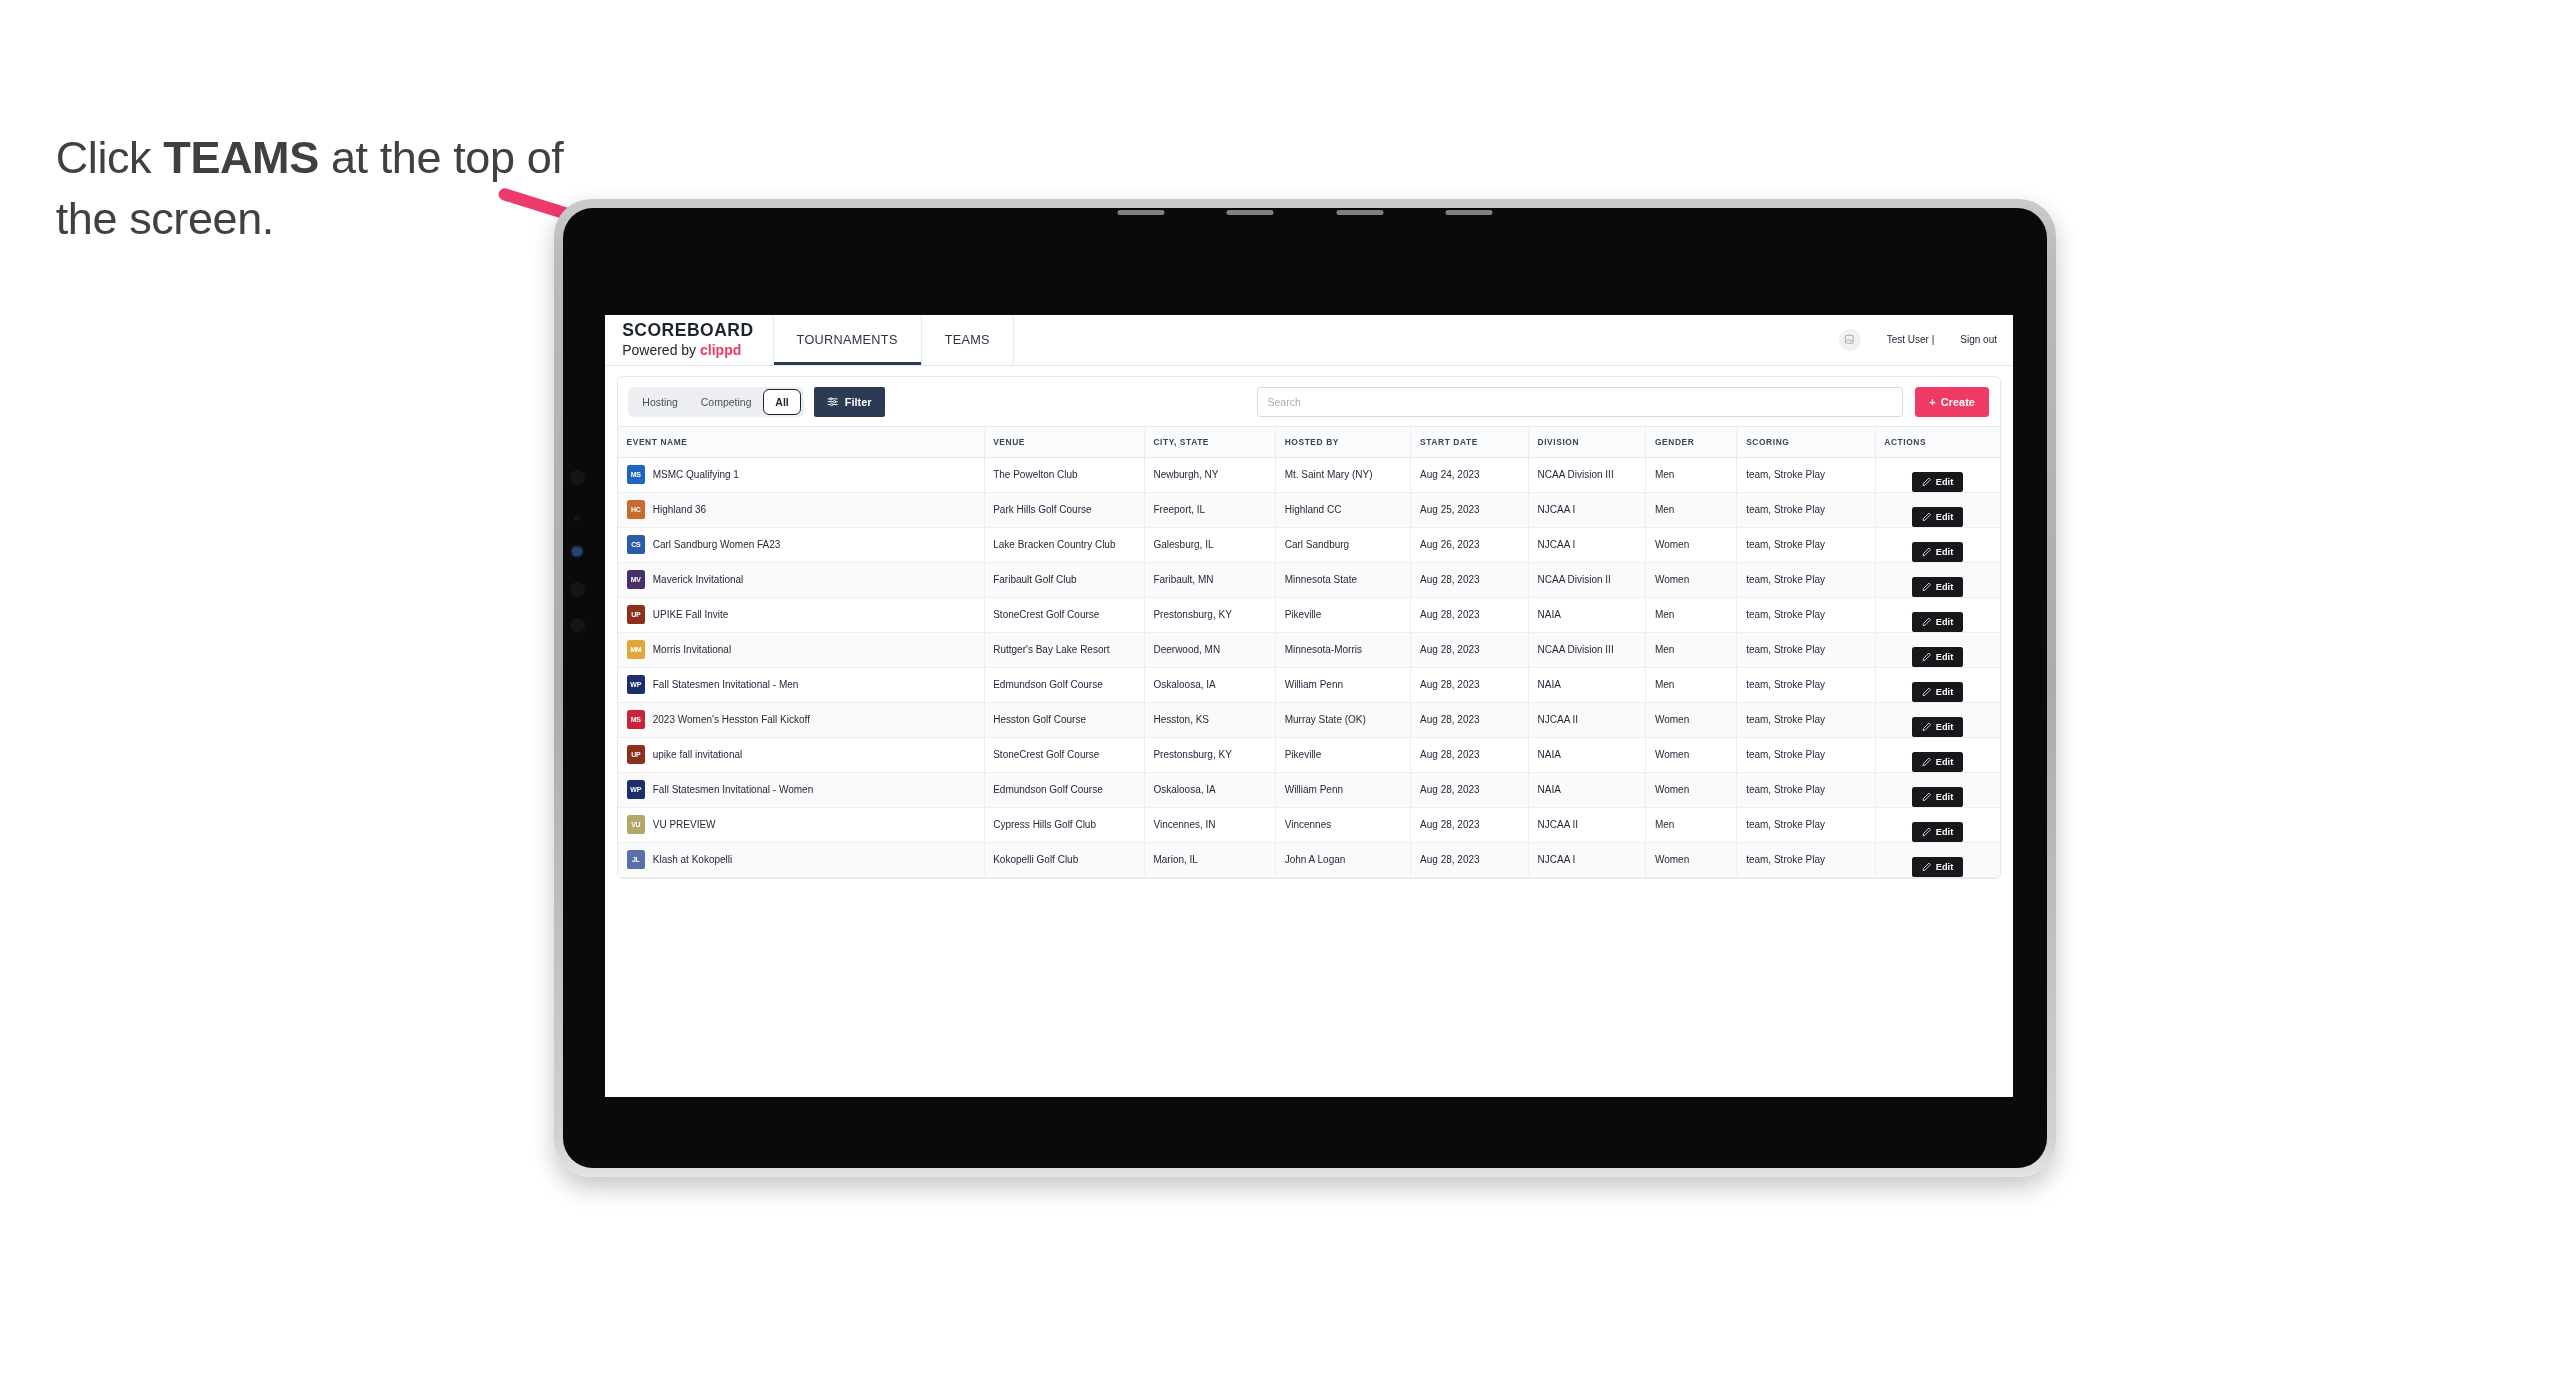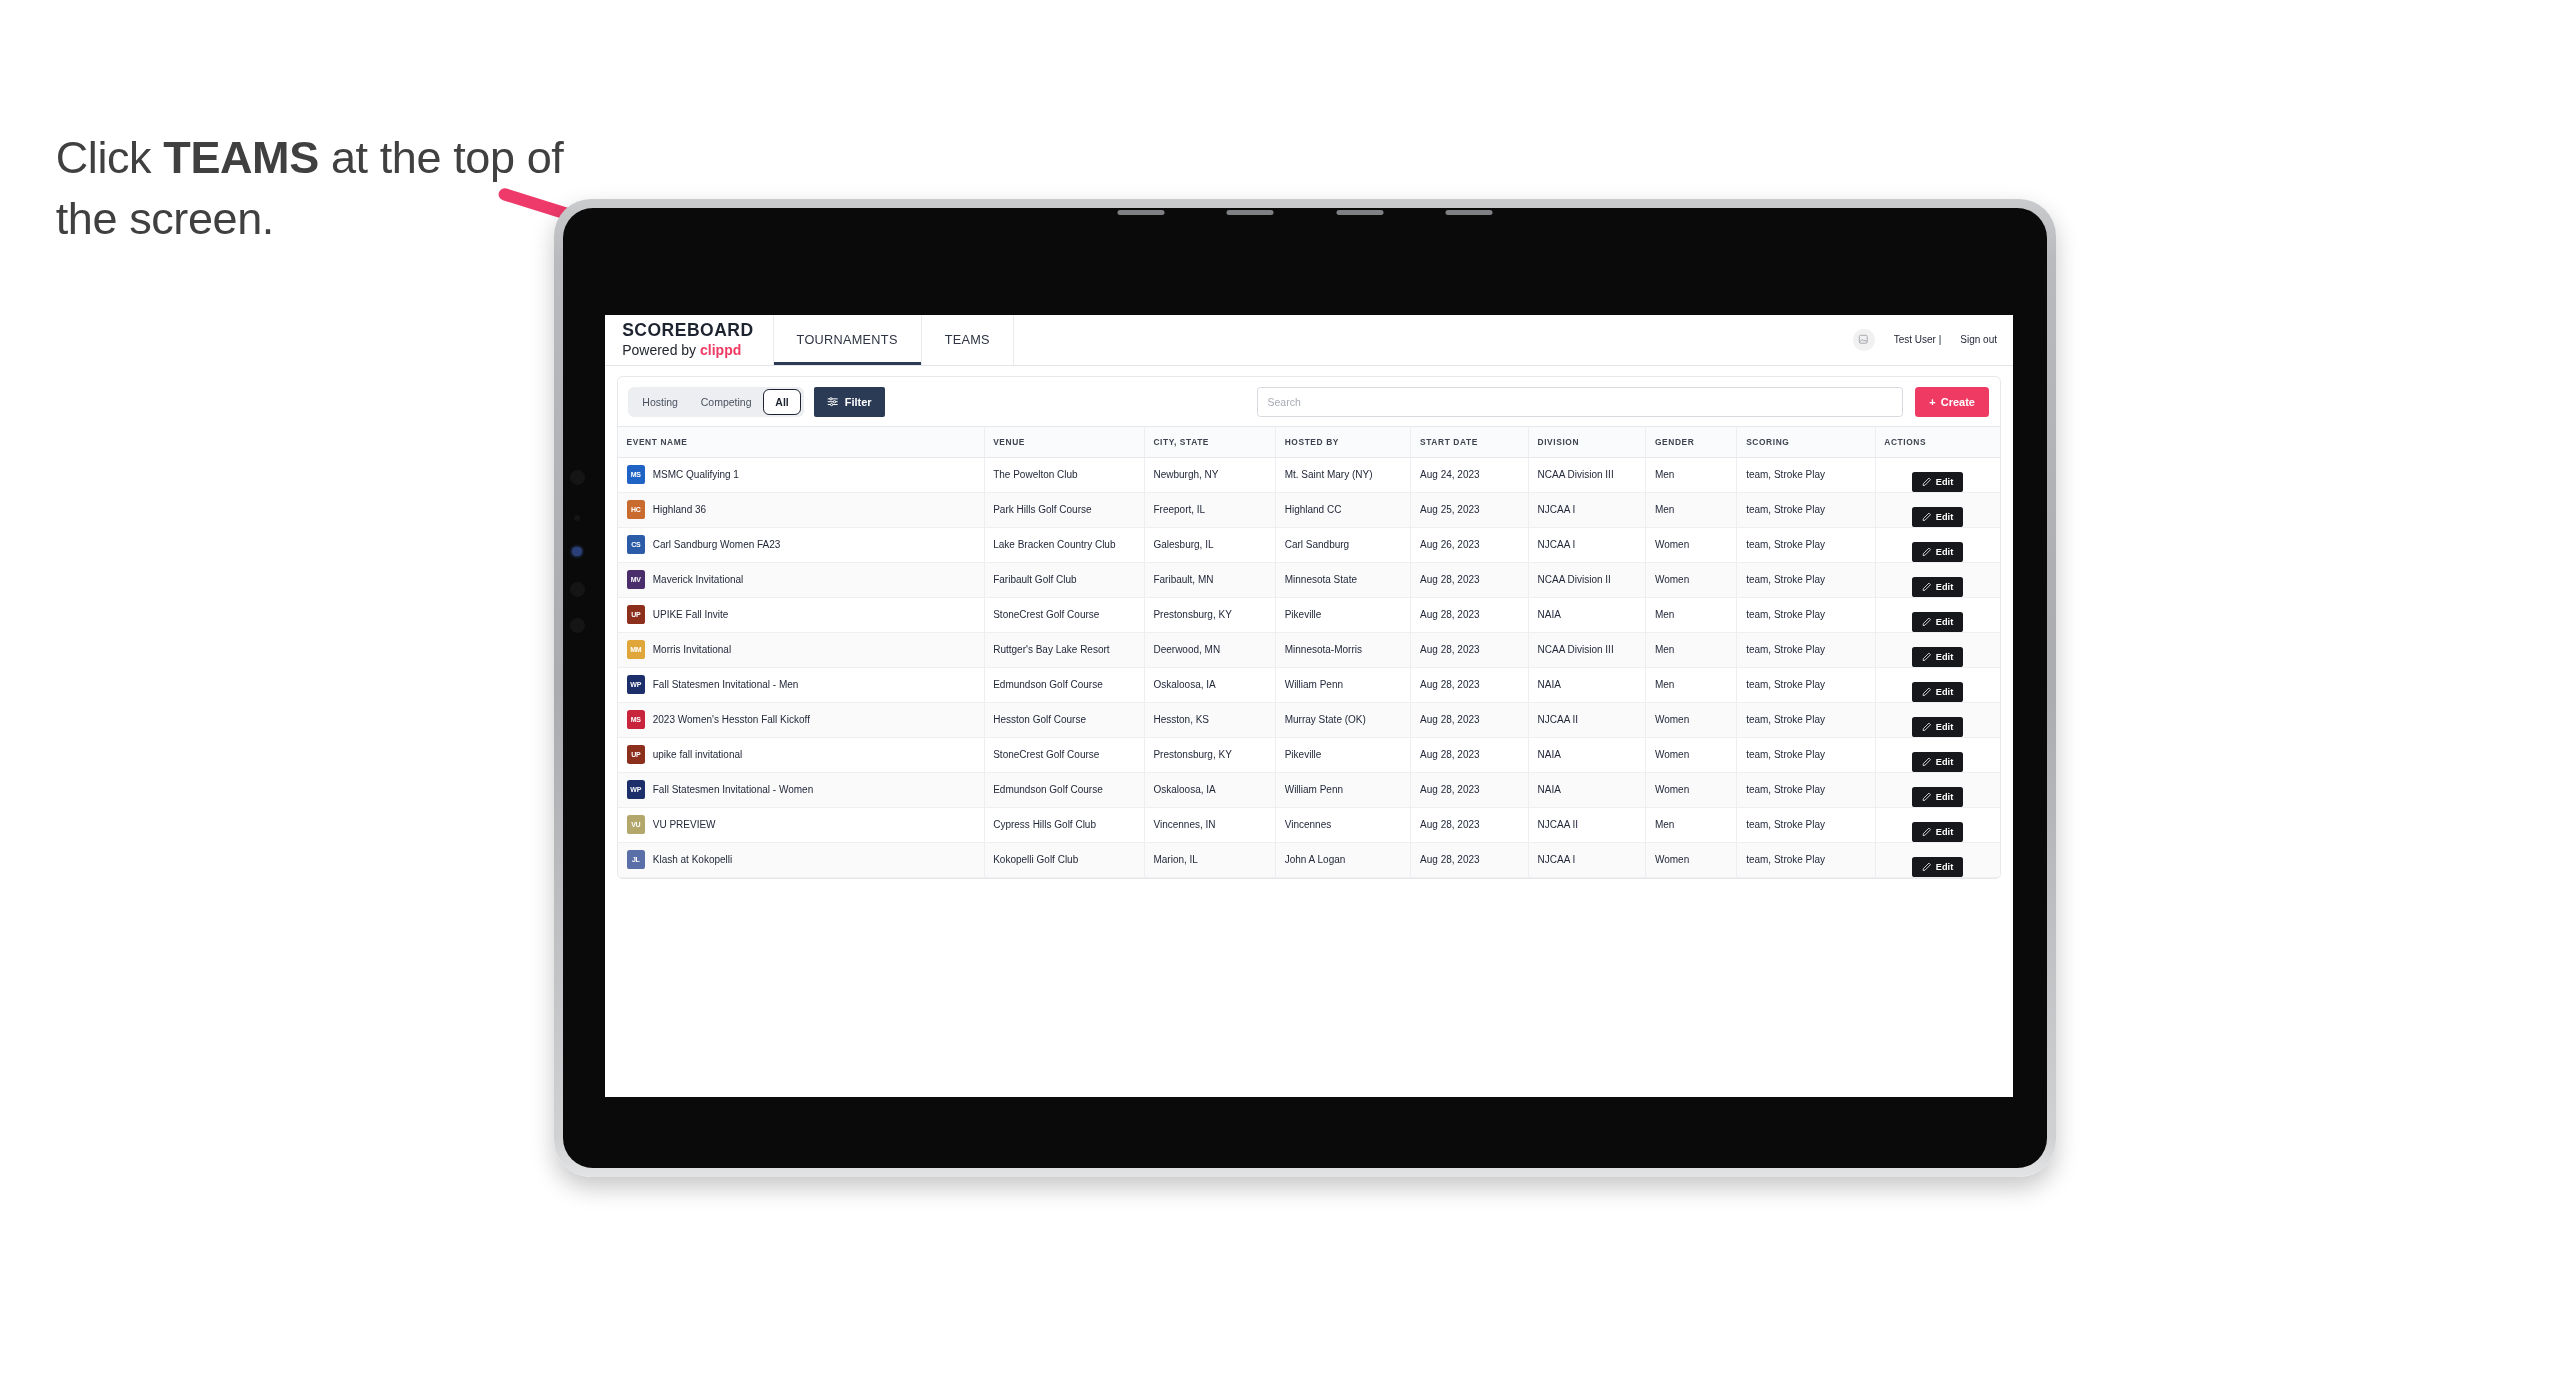--- a/index.html
+++ b/index.html
@@ -98,21 +98,21 @@
     cursor: pointer; position: relative;
     border-left: 0.9px solid #e8eaed;
     border-right: 0.9px solid #e8eaed;
   }
   .nav-tab + .nav-tab { border-left: none; }
   .nav-tab.active::after {
     content: ""; position: absolute; left: 0; right: 0; bottom: 0;
     height: 2.6px; background: #2b3a55;
   }
   .appbar-right {
-    margin-left: auto; display: flex; align-items: center; gap: 19px;
+    margin-left: auto; display: flex; align-items: center; gap: 26px;
     padding-right: 15.7px;
   }
   .avatar {
     width: 22px; height: 22px; border-radius: 50%;
     background: #f1f1f2;
     display: flex; align-items: center; justify-content: center;
     color: #9a9da3; font-size: 9.6px;
   }
   .user-name { font-size: 10px; color: #23283a; }
   .signout { font-size: 10px; color: #23283a; cursor: pointer; }

